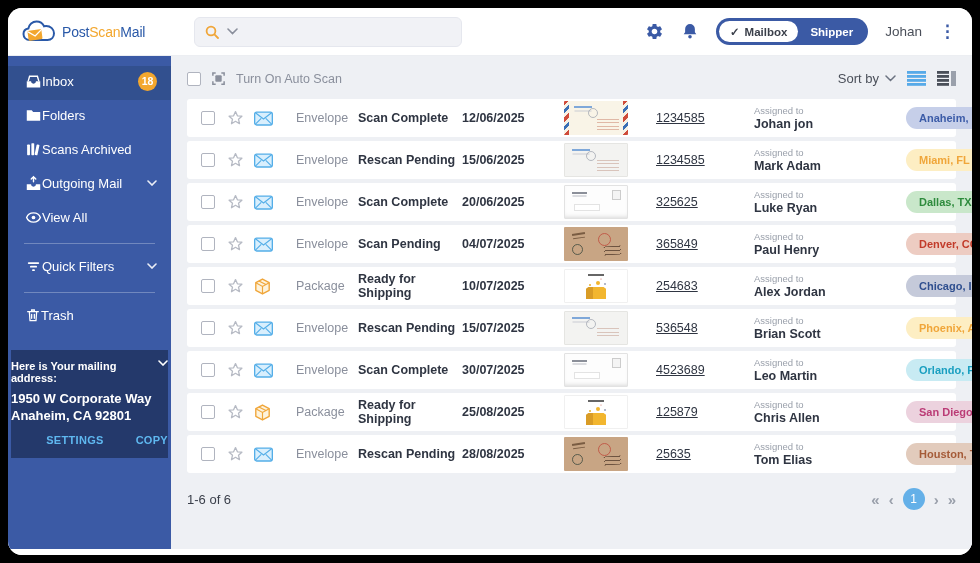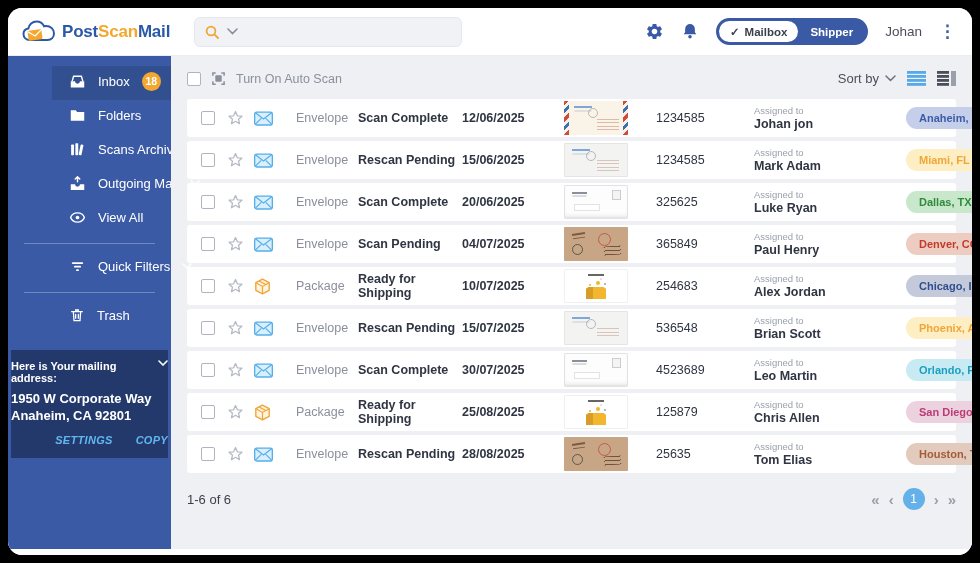--- a/index.html
+++ b/index.html
@@ -2,69 +2,69 @@
 <html><head>
 <meta charset="utf-8">
 <style>
   * { margin:0; padding:0; box-sizing:border-box; }
   html,body { width:980px; height:563px; background:#000; font-family:"Liberation Sans", sans-serif; overflow:hidden; }
   .app { position:absolute; inset:8px; background:#fff; border-radius:14px; overflow:hidden; display:flex; flex-direction:column; }
 
   
   .topbar { height:48px; flex:0 0 48px; display:flex; align-items:center; background:#fff; border-bottom:1px solid #eceef2; padding:0 16px 0 14px; }
   .logo { display:flex; align-items:center; gap:6px; width:158px; }
-  .logo-text { font-size:17px; font-weight:bold; letter-spacing:-0.2px; }
+  .logo-text { font-size:14px; font-weight:normal; letter-spacing:-0.2px; }
   .logo-text .b { color:#2a59a8; } .logo-text .o { color:#f3a72e; }
   .searchbar { display:flex; align-items:center; gap:8px; width:268px; height:30px; background:#f1f2f6; border:1px solid #e5e7ee; border-radius:6px; padding:0 10px; margin-left:14px; }
   .searchbar input { border:none; outline:none; background:transparent; flex:1; font-size:12.5px; color:#444; font-family:"Liberation Sans",sans-serif; }
   .searchbar input::placeholder { color:#8a8f9c; }
   .top-right { margin-left:auto; display:flex; align-items:center; gap:17px; }
   .icon-btn { display:flex; align-items:center; cursor:pointer; }
   .toggle { display:flex; align-items:center; background:#3b5aa5; border-radius:14px; padding:3px; height:27px; }
   .toggle .seg-on { background:#fff; border-radius:11px; height:21px; display:flex; align-items:center; gap:5px; padding:0 11px; font-size:11.5px; font-weight:bold; color:#3a3f4a; }
   .toggle .seg-off { color:#fff; font-size:11.5px; font-weight:bold; padding:0 12px; }
   .username { font-size:13.5px; color:#4a4f59; }
   .dots { color:#3b5aa5; font-size:17px; font-weight:bold; letter-spacing:0; line-height:1; }
 
   
   .body-row { flex:1; display:flex; min-height:0; padding-bottom:6px; background:#fff; }
 
   
   .sidebar { width:163px; flex:0 0 163px; background:#3b5aa5; color:#fff; padding-top:10px; display:flex; flex-direction:column; }
-  .side-item { display:flex; align-items:center; gap:12px; height:34px; padding:0 14px 4px 17px; font-size:13px; cursor:pointer;margin-left:44px; }
+  .side-item { display:flex; align-items:center; height:34px; padding:0 14px 4px 17px; font-size:13px; cursor:pointer; }
   .side-item .lbl { flex:1; white-space:nowrap; }
   .side-item.active { background:#32508f; }
   .badge { background:#f3a72e; color:#fff; font-size:10.5px; font-weight:bold; min-width:19px; height:19px; border-radius:50%; display:flex; align-items:center; justify-content:center; }
   .side-chev { opacity:.9; }
   .divider { height:1px; background:rgba(255,255,255,.28); margin:7px 16px; }
   .addr-card { background:#24396b; margin:16px 3px 0; padding:10px 0 12px; }
   .addr-head { display:flex; align-items:flex-start; font-size:11px; font-weight:bold; color:#fff; }
   .addr-head .lbl { flex:1; }
   .addr-lines { font-size:13px; font-weight:bold; margin-top:7px; line-height:1.3; }
-  .addr-actions { display:flex; justify-content:flex-end; gap:23px; margin-top:9px;font-style:italic; }
+  .addr-actions { display:flex; justify-content:flex-end; gap:32px; margin-top:9px; }
   .addr-actions span { color:#5fb8f0; font-size:11px; font-weight:bold; cursor:pointer; letter-spacing:.3px; }
 
   
   .main { flex:1; background:#eef0f4; padding:0 16px; overflow:hidden; display:flex; flex-direction:column; }
   .toolbar { display:flex; align-items:center; margin:15px 0 13px;text-align:right; }
   .toolbar .left { display:flex; align-items:center; gap:10px; }
   .autoscan-lbl { font-size:12.5px; color:#8a8f9c; }
   .toolbar .right { margin-left:auto; display:flex; align-items:center; gap:11px; }
   .sort-lbl { font-size:13px; color:#4a4f59; display:flex; align-items:center; gap:6px; }
 
   .checkbox { width:14px; height:14px; border:1.5px solid #b0b4bf; border-radius:2px; background:#fff; cursor:pointer; }
 
   
   .list { display:flex; flex-direction:column; gap:4px; }
   .mail-row { background:#fff; border-radius:3px; height:38px; display:grid; align-items:center;
     grid-template-columns: 26px 27px 42px 62px 104px 102px 92px 98px 152px 1fr; padding:0 12px 0 14px; }
   .cell-type { font-size:12.5px; color:#8a8f9c; }
   .cell-status { font-size:12.5px; font-weight:bold; color:#2f3542; }
   .cell-date { font-size:12.5px; font-weight:bold; color:#2f3542; }
-  .cell-id { font-size:12.5px; color:#2f3542; }
+  .cell-id { font-size:12.5px; color:#2f3542;text-decoration:underline; }
   .cell-assigned .sub { font-size:9.5px; color:#9aa0ab; }
   .cell-assigned .name { font-size:12.5px; font-weight:bold; color:#2f3542; margin-top:1px; }
   .loc-badge { justify-self:end; font-size:11px; font-weight:bold; padding:5px 13px; border-radius:13px; white-space:nowrap; cursor:pointer; }
 
   
   .thumb { width:64px; height:34px; position:relative; overflow:hidden; border-radius:1px; background:#fff; cursor:pointer; }
   .thumb i { position:absolute; display:block; }
   .thumb--airmail-envelope { background:#f9f4e7; }
   .thumb--airmail-envelope .t1 { left:0; top:0; bottom:0; width:5px; background:repeating-linear-gradient(135deg,#cf4b3a 0 3px,#f6f1e4 3px 6px,#3a6fb5 6px 9px,#f6f1e4 9px 12px); }
   .thumb--airmail-envelope .t2 { right:0; top:0; bottom:0; width:5px; background:repeating-linear-gradient(135deg,#cf4b3a 0 3px,#f6f1e4 3px 6px,#3a6fb5 6px 9px,#f6f1e4 9px 12px); }

